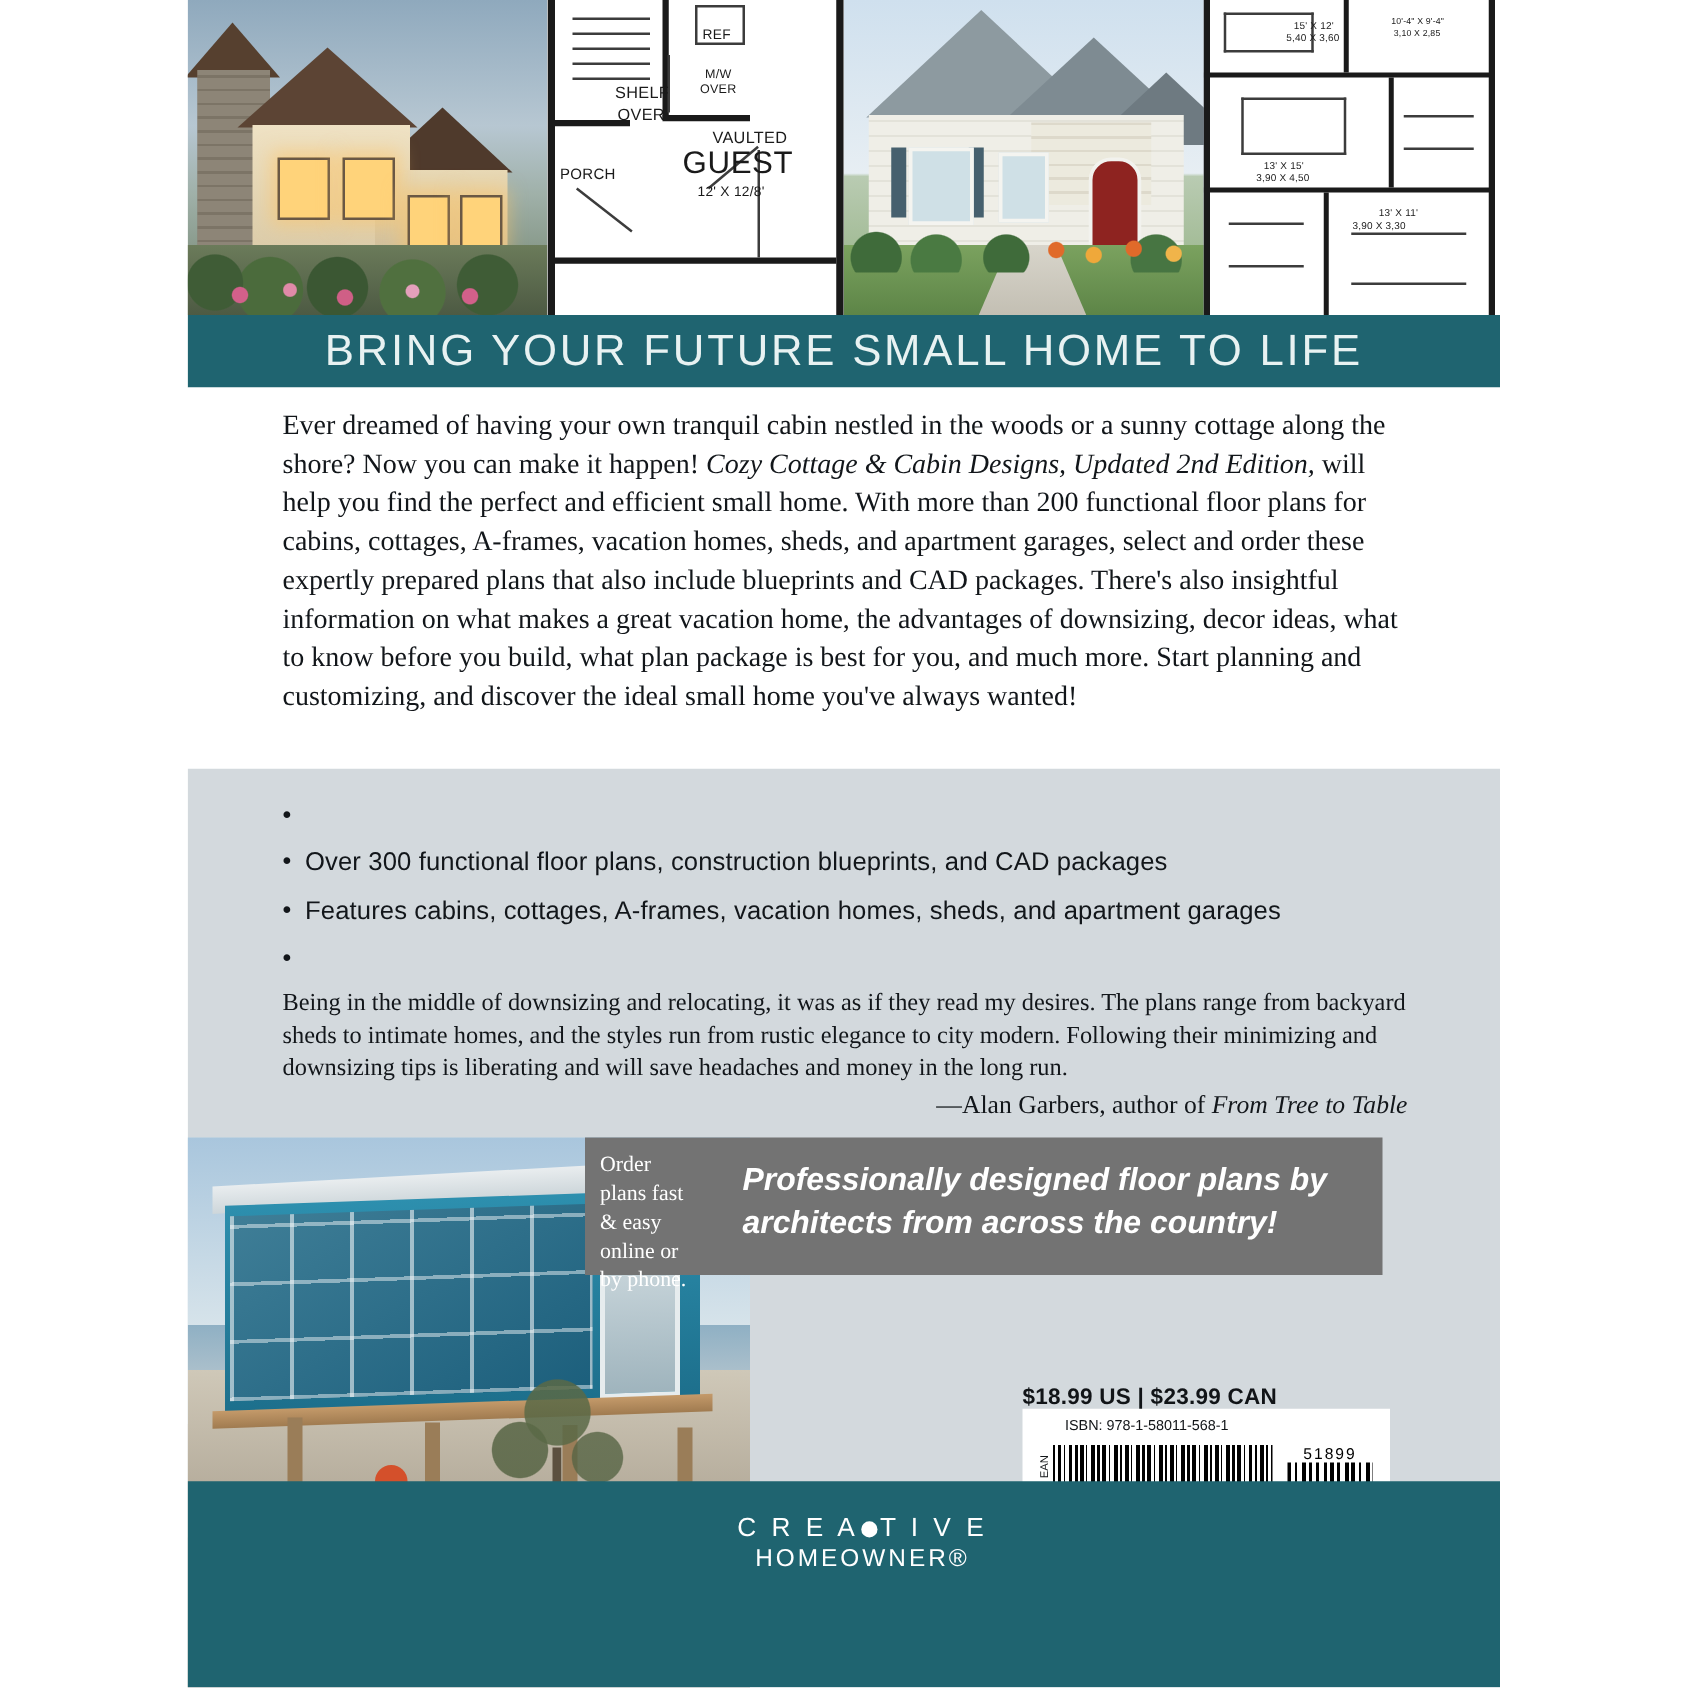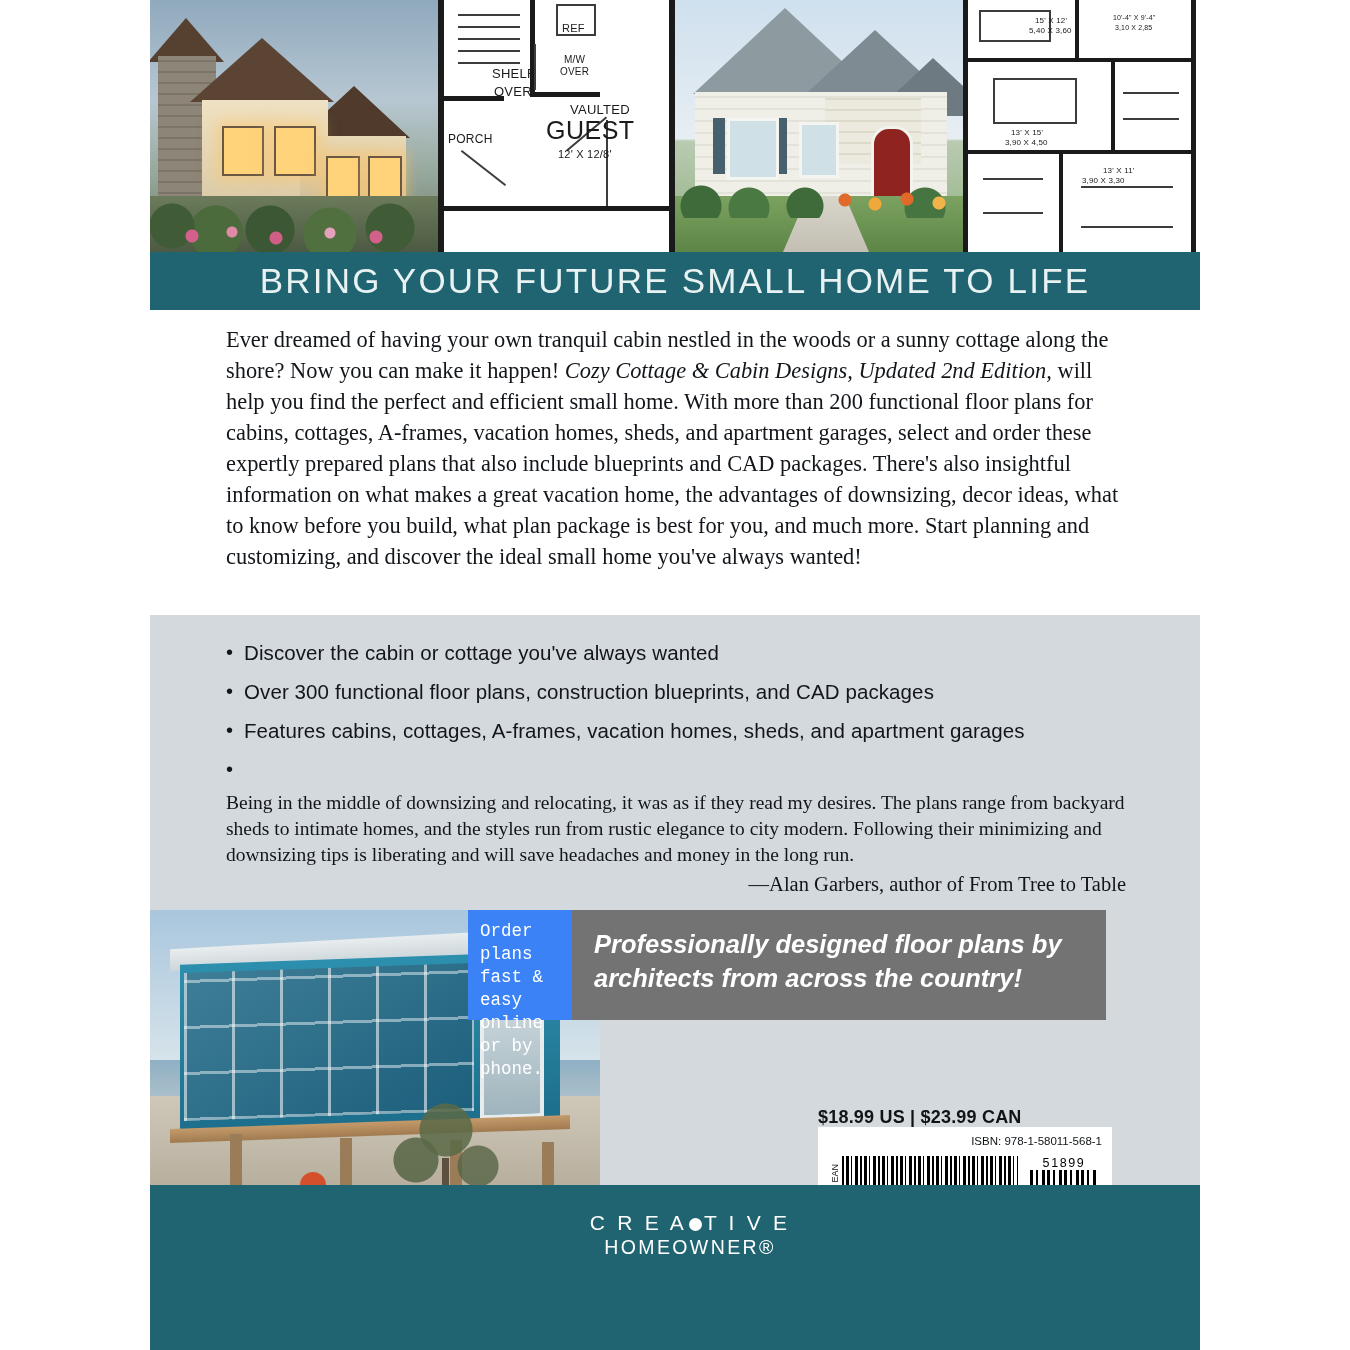--- a/index.html
+++ b/index.html
@@ -260,21 +260,21 @@
     line-height: 26px;
     color: #12161a;
   }
   .quote-attr {
     position: absolute; left: 76px; top: 258px; width: 900px;
     text-align: right;
     font-family: "Liberation Serif", serif;
     font-size: 20.5px;
     color: #12161a;
   }
-  .quote-attr .it { }
+  .quote-attr .it { font-style: italic; }
 
   
   .beach {
     position: absolute; left: 0; top: 295px;
     width: 450px; height: 440px;
     overflow: hidden;
     background: linear-gradient(#bcd3e2 0 38%, #c9d7de 38% 52%, #b6aea0 52% 100%);
   }
   .beach .sky { position: absolute; left: 0; top: 0; width: 450px; height: 150px; background: linear-gradient(#a9c6dd, #d6e3ea); }
   .beach .sea { position: absolute; left: 0; top: 150px; width: 450px; height: 36px; background: linear-gradient(#8fb0c4, #aabfcb); }
@@ -330,25 +330,25 @@
       radial-gradient(circle at 30px 70px, rgba(80,95,62,.8) 0 22px, transparent 23px),
       radial-gradient(circle at 92px 76px, rgba(86,100,68,.8) 0 20px, transparent 21px);
   }
   .beach .trunk { position: absolute; left: 292px; top: 248px; width: 7px; height: 80px; background: #5c503f; }
   .beach .buoy { position: absolute; left: 150px; top: 262px; width: 26px; height: 26px; border-radius: 50%; background: #d4502b; }
 
   
   .order-tag {
     position: absolute; left: 318px; top: 295px;
     width: 104px; height: 110px;
-    background: #3b82f6;
+    background: #737373;
     color: #ffffff;
     box-sizing: border-box;
     padding: 10px 10px 0 12px;
-    font-family: Liberation Mono, monospace;
+    font-family: Liberation Serif, serif;
     font-size: 17.5px;
     line-height: 23px;
   }
   
   .pro-banner {
     position: absolute; left: 422px; top: 295px;
     width: 534px; height: 110px;
     background: #737373;
     color: #ffffff;
     box-sizing: border-box;
@@ -374,21 +374,20 @@
     width: 294px; height: 137px;
     background: #ffffff;
     box-sizing: border-box;
     padding: 8px 10px 0 10px;
   }
   .isbn-text {
     font-family: "Liberation Sans", sans-serif;
     font-size: 11.5px;
     color: #111417;
     margin-left: 24px;
-    text-align: right;
   }
   .bars-row { position: relative; height: 100px; margin-top: 3px; }
   .ean-label {
     position: absolute; left: 2px; top: 14px;
     font-family: "Liberation Sans", sans-serif;
     font-size: 9px;
     writing-mode: vertical-rl;
     transform: rotate(180deg);
     color: #111417;
   }
@@ -576,21 +575,20 @@
       <p>
         <span>Ever dreamed of having your own tranquil cabin nestled in the woods or a sunny cottage along the shore? Now you can make it happen! </span><span class="it">Cozy Cottage &amp; Cabin Designs, Updated 2nd Edition,</span><span> will help you find the perfect and efficient small home. With more than 200 functional floor plans for cabins, cottages, A-frames, vacation homes, sheds, and apartment garages, select and order these expertly prepared plans that also include blueprints and CAD packages. There's also insightful information on what makes a great vacation home, the advantages of downsizing, decor ideas, what to know before you build, what plan package is best for you, and much more. Start planning and customizing, and discover the ideal small home you've always wanted!</span>
       </p>
     </div>
 
     <div class="grey-panel">
 
       <div class="bullets">
         <div class="bullet">
           <span class="dot">•</span>
-          <span>Discover the cabin or cottage you've always wanted</span>
         </div>
         <div class="bullet">
           <span class="dot">•</span>
           <span>Over 300 functional floor plans, construction blueprints, and CAD packages</span>
         </div>
         <div class="bullet">
           <span class="dot">•</span>
           <span>Features cabins, cottages, A-frames, vacation homes, sheds, and apartment garages</span>
         </div>
         <div class="bullet">

